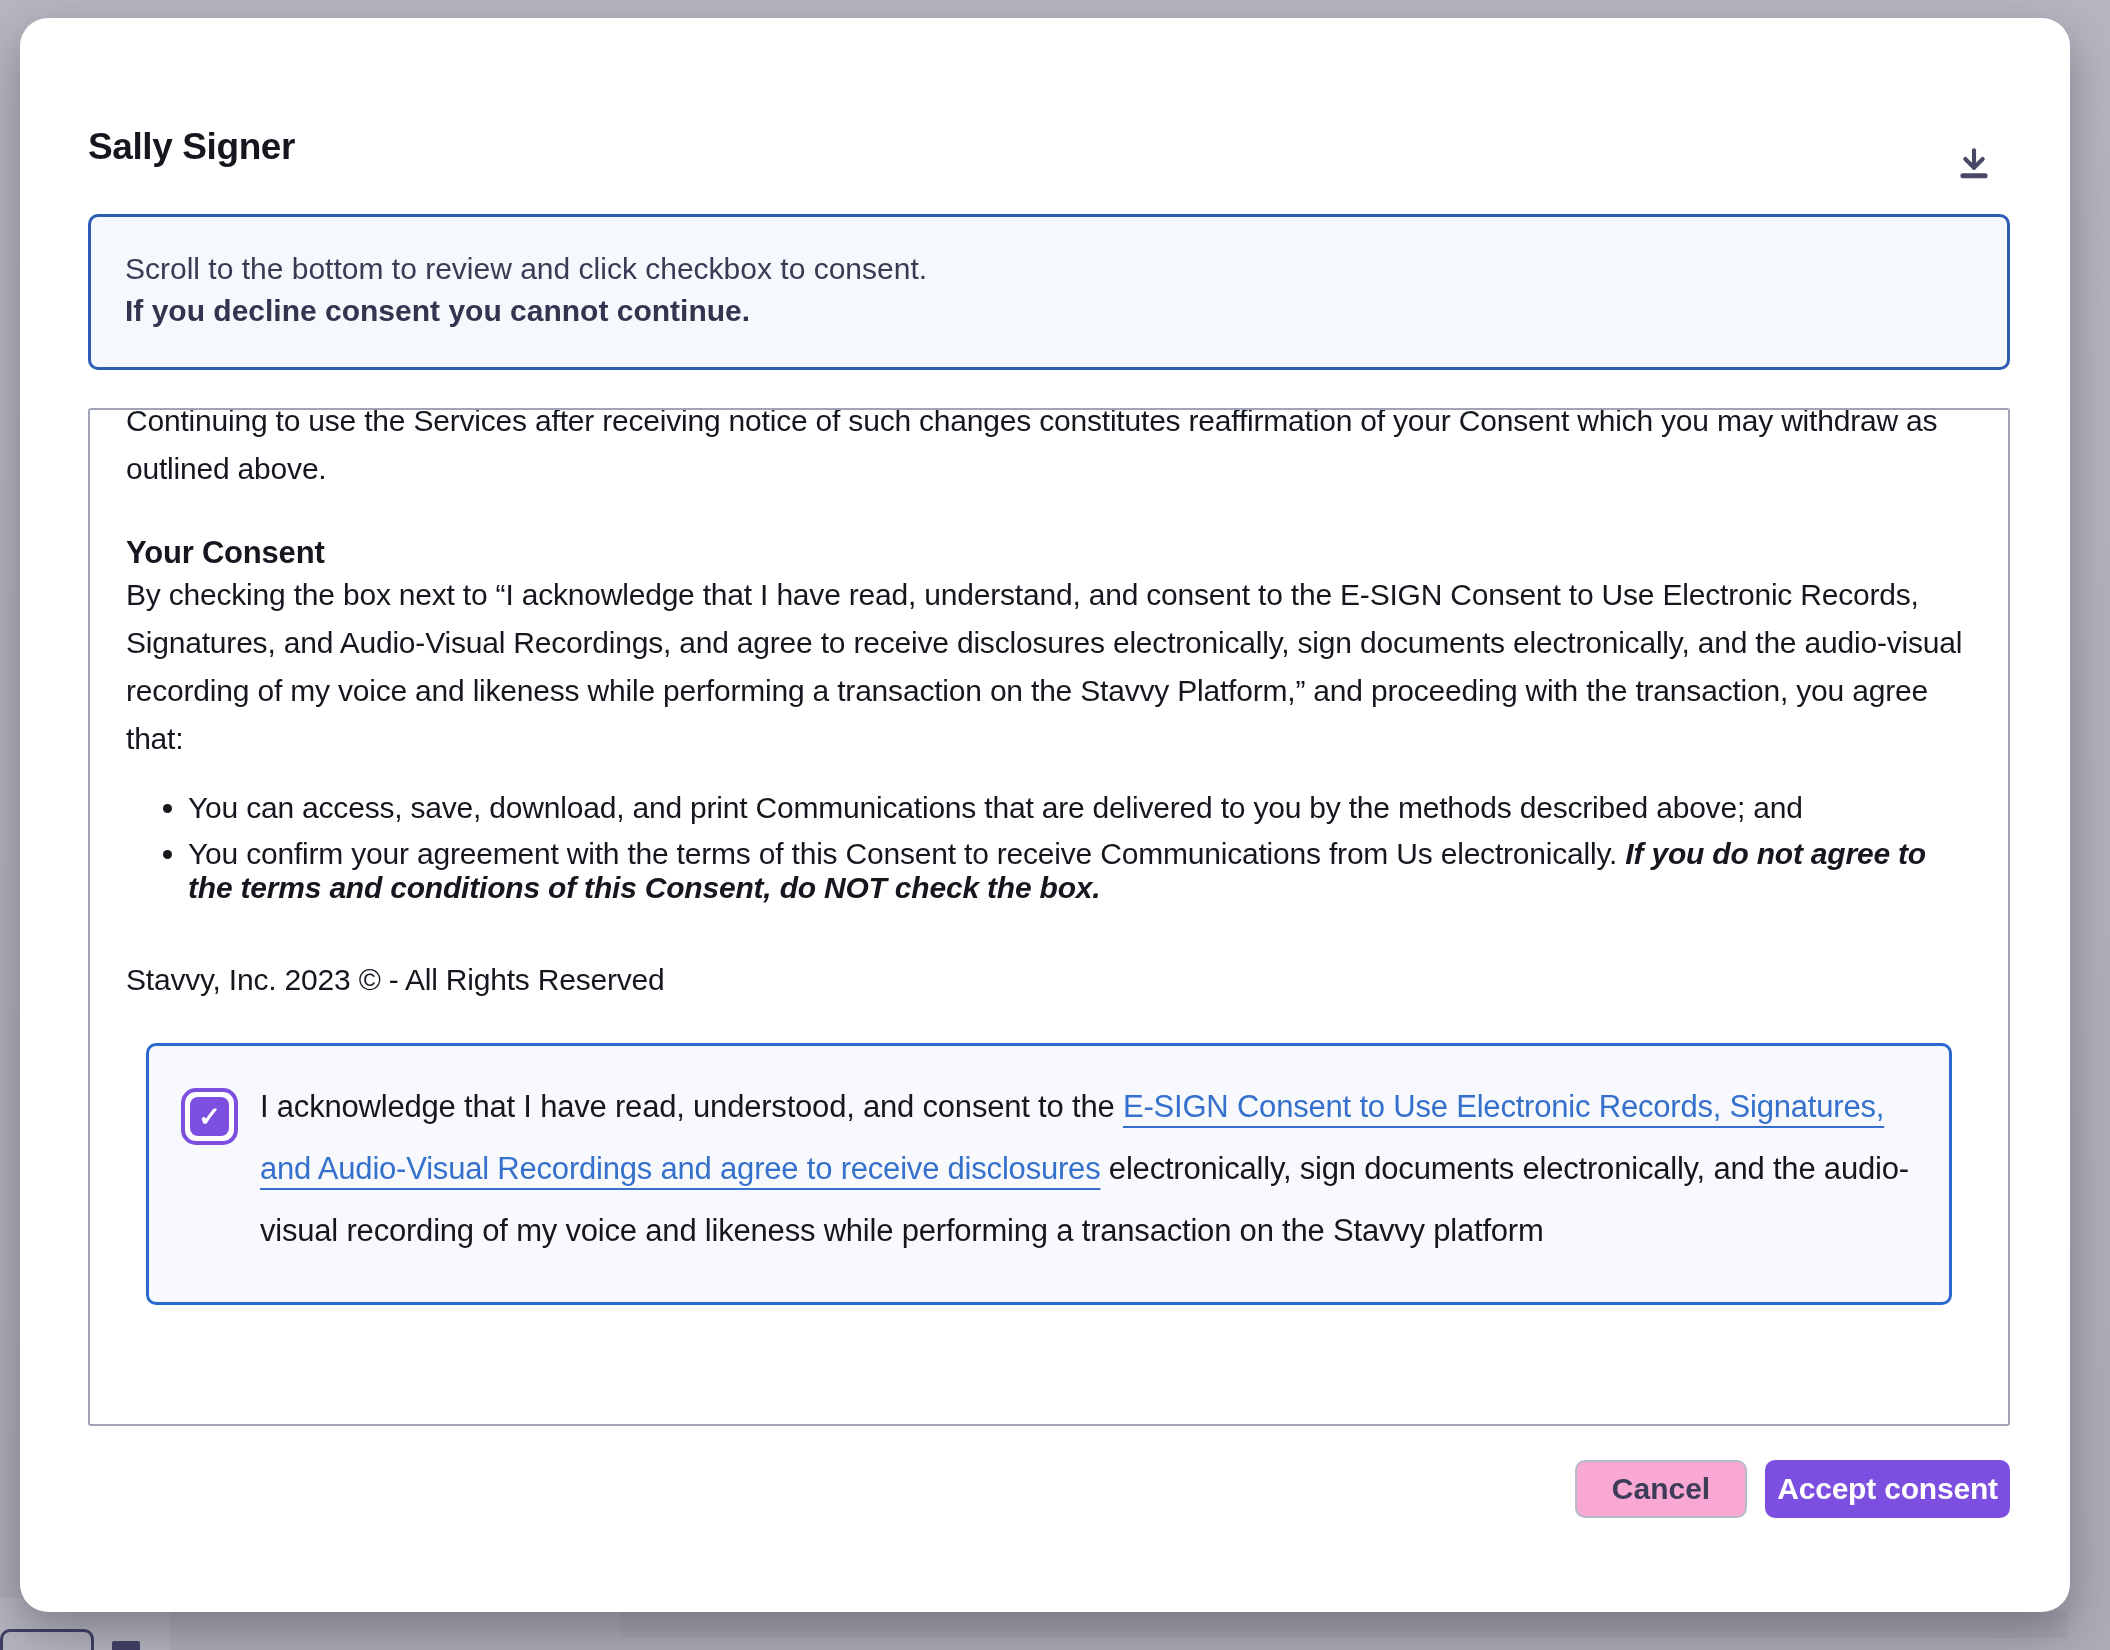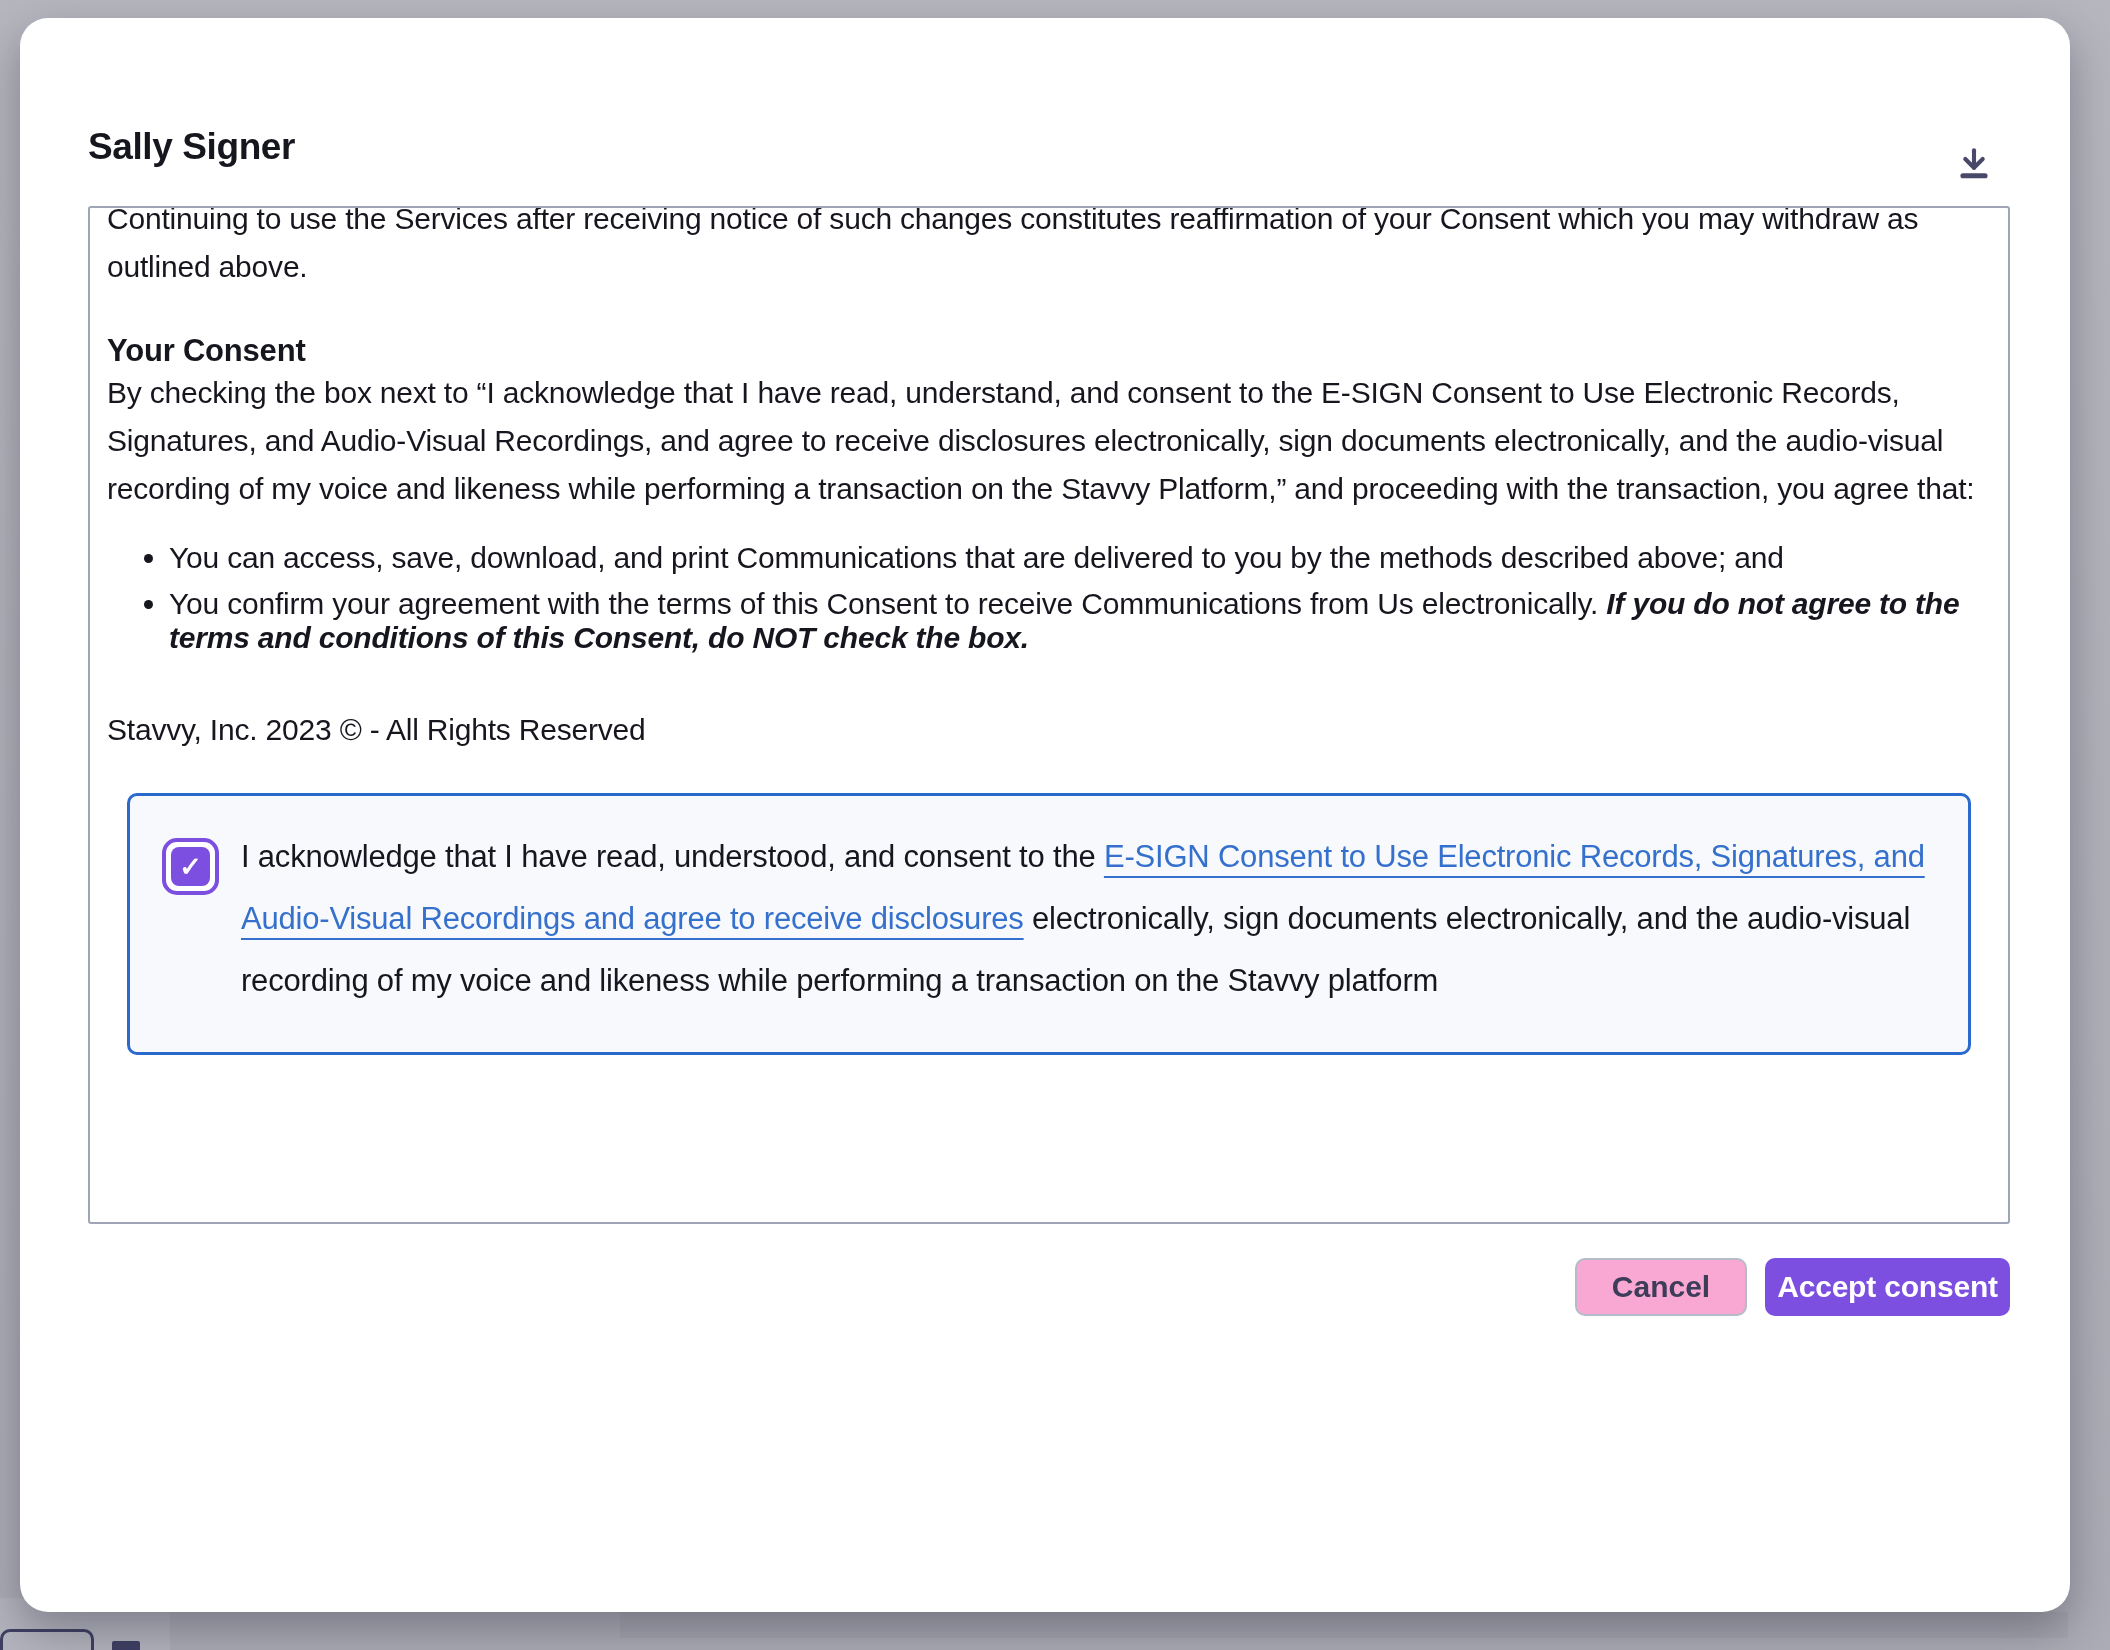--- a/index.html
+++ b/index.html
@@ -52,21 +52,21 @@
     margin-top:46px; border:3px solid #2e5cb4; border-radius:10px;
     background:#f5f8fc; padding:32px 34px 36px 34px;
   }
   .notice-line1 { font-size:30px; color:#3a3a55; line-height:40px; }
   .notice-line2 { font-size:30px; color:#343450; line-height:40px; font-weight:700; margin-top:2px; }
 
   
   .doc {
     margin-top:38px; border:2px solid #9fa5b6; border-radius:3px;
     background:#fff; height:1018px; overflow:hidden;
-    padding:0 17px; position:relative;
+    padding:0 36px; position:relative;
   }
   .doc-text { font-size:30px; line-height:48px; color:#16161f; letter-spacing:-.2px; }
   .doc-clipped { margin-top:-13px; }
   .doc-heading { font-size:31px; font-weight:700; margin-top:42px; letter-spacing:-.2px; }
   .doc-para { }
   .doc-bullets { margin-top:28px; padding-left:62px; }
   .doc-bullets li { font-size:30px; line-height:34px; margin-bottom:12px; letter-spacing:-.2px; }
   .em-strong { font-weight:700; font-style:italic; }
   .doc-copy { margin-top:58px; font-size:30px; letter-spacing:-.2px; }
 
@@ -128,20 +128,24 @@
       <span>
         <svg width="38" height="38" viewBox="0 0 24 24" fill="none" stroke="#484868" stroke-width="2.6" stroke-linecap="round" stroke-linejoin="round">
           <line x1="12" y1="4" x2="12" y2="15"></line>
           <polyline points="6.5,9.5 12,15 17.5,9.5"></polyline>
           <line x1="5" y1="20" x2="19" y2="20" stroke-width="3.2"></line>
         </svg>
       </span>
     </button>
   </div>
 
+  <div class="notice">
+    <div class="notice-line1">Scroll to the bottom to review and click checkbox to consent.</div>
+    <div class="notice-line2">If you decline consent you cannot continue.</div>
+  </div>
 
   <div class="doc">
     <p class="doc-text doc-clipped">Continuing to use the Services after receiving notice of such changes constitutes reaffirmation of your Consent which you may withdraw as outlined above.</p>
     <h3 class="doc-heading">Your Consent</h3>
     <p class="doc-text doc-para">By checking the box next to “I acknowledge that I have read, understand, and consent to the E-SIGN Consent to Use Electronic Records, Signatures, and Audio-Visual Recordings, and agree to receive disclosures electronically, sign documents electronically, and the audio-visual recording of my voice and likeness while performing a transaction on the Stavvy Platform,” and proceeding with the transaction, you agree that:</p>
     <ul class="doc-bullets">
       <li>You can access, save, download, and print Communications that are delivered to you by the methods described above; and</li>
       <li><span>You confirm your agreement with the terms of this Consent to receive Communications from Us electronically. </span><span class="em-strong">If you do not agree to the terms and conditions of this Consent, do NOT check the box.</span></li>
     </ul>
     <p class="doc-copy">Stavvy, Inc. 2023 © - All Rights Reserved</p>

